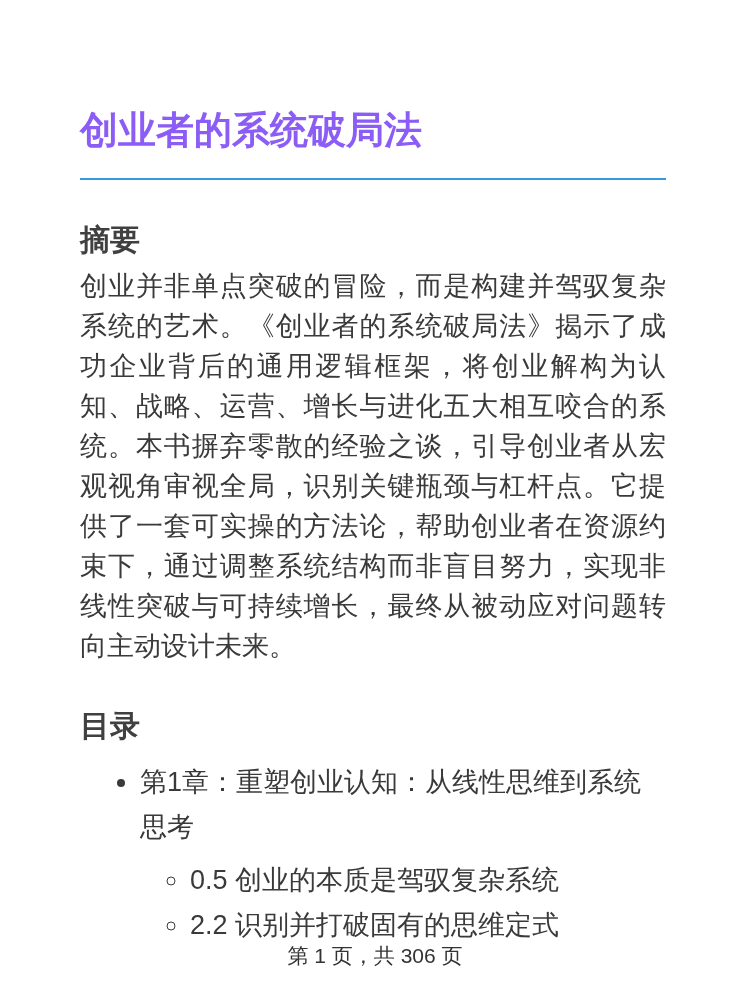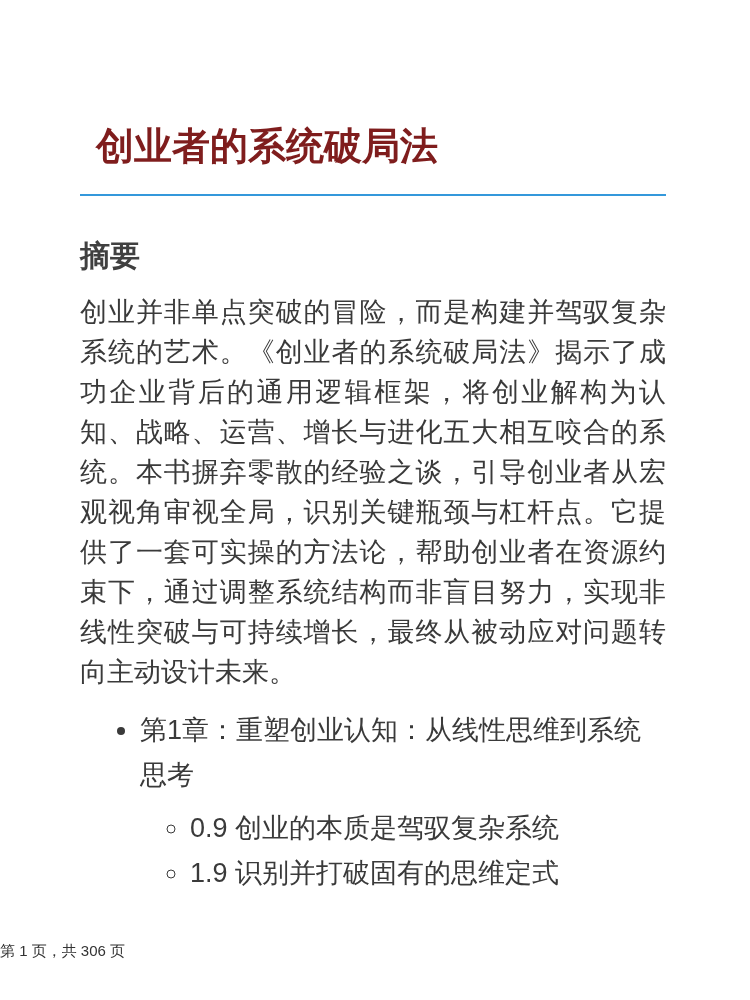--- a/index.html
+++ b/index.html
@@ -11,42 +11,42 @@
     position: relative;
     width: 750px;
     height: 1000px;
     background: #ffffff;
     box-sizing: border-box;
     padding: 0 84px 0 80px;
     overflow: hidden;
     font-family: "Liberation Sans", "DejaVu Sans", sans-serif;
   }
   .doc-title {
-    margin: 16px;
+    margin: 0;
     padding-top: 108px;
     font-size: 38px;
     line-height: 1.2;
     font-weight: 700;
-    color: #7f1d1d;
+    color: #8b5cf6;
   }
   .title-rule {
     margin-top: 24px;
     height: 0;
     border: none;
     border-top: 2px solid #3498db;
   }
   .section-heading {
     margin: 42px 0 0 0;
     font-size: 30px;
     line-height: 1.2;
     font-weight: 700;
     color: #404040;
   }
   .abstract-text {
-    margin: 18px 0 0 0;
+    margin: 8px 0 0 0;
     font-size: 27px;
     line-height: 40px;
     color: #3a3a3a;
     text-align: justify;
     text-justify: inter-ideograph;
   }
   ul.toc-list {
     margin: 16px 0 16px 0;
     padding: 0 0 0 60px;
     list-style-type: disc;
@@ -60,43 +60,45 @@
     list-style-type: circle;
   }
   ul.toc-sublist li {
     margin: 0;
   }
   .page-footer {
     position: absolute;
     left: 0;
     right: 0;
     top: 942px;
-    font-size: 15px;
+    text-align: center;
+    font-size: 21px;
     color: #333333;
   }
 </style>
 </head>
 <body>
 
 <div class="page">
 
   <h1 class="doc-title">创业者的系统破局法</h1>
 
   <hr class="title-rule">
 
   <h2 class="section-heading">摘要</h2>
 
   <p class="abstract-text">创业并非单点突破的冒险，而是构建并驾驭复杂系统的艺术。《创业者的系统破局法》揭示了成功企业背后的通用逻辑框架，将创业解构为认知、战略、运营、增长与进化五大相互咬合的系统。本书摒弃零散的经验之谈，引导创业者从宏观视角审视全局，识别关键瓶颈与杠杆点。它提供了一套可实操的方法论，帮助创业者在资源约束下，通过调整系统结构而非盲目努力，实现非线性突破与可持续增长，最终从被动应对问题转向主动设计未来。</p>
 
+  <h2 class="section-heading">目录</h2>
 
   <ul class="toc-list">
     <li>
       <span>第1章：重塑创业认知：从线性思维到系统思考</span>
       <ul class="toc-sublist">
-        <li>0.9 创业的本质是驾驭复杂系统</li>
-        <li>1.9 识别并打破固有的思维定式</li>
+        <li>0.5 创业的本质是驾驭复杂系统</li>
+        <li>2.2 识别并打破固有的思维定式</li>
       </ul>
     </li>
   </ul>
 
   <div class="page-footer">第 1 页，共 306 页</div>
 
 </div>
 
 </body></html>

